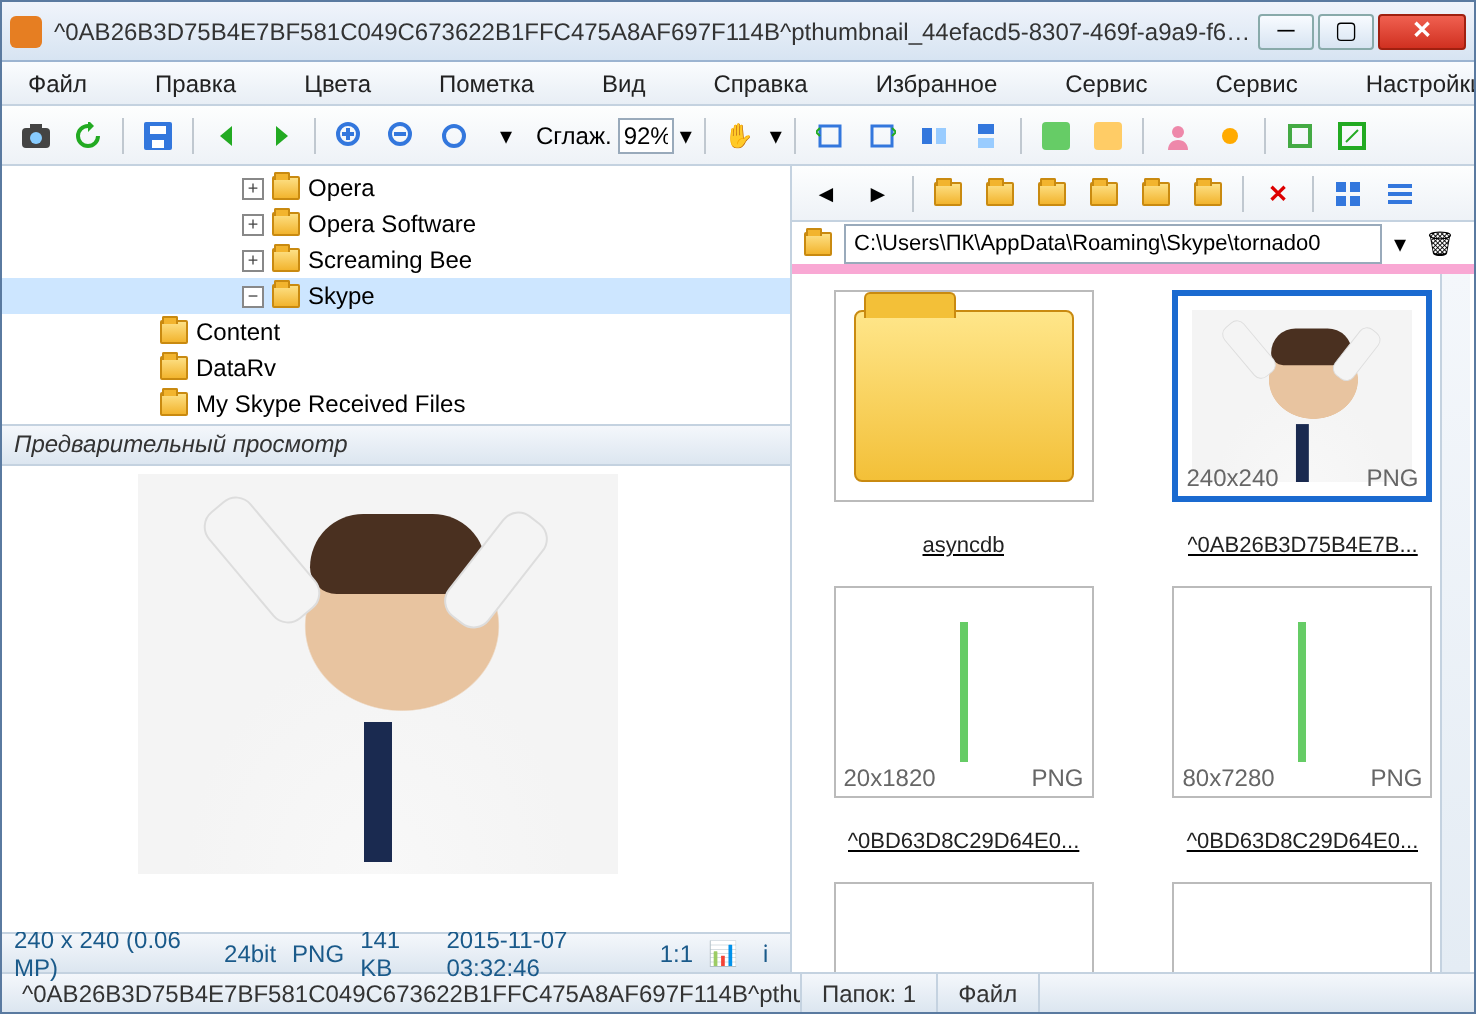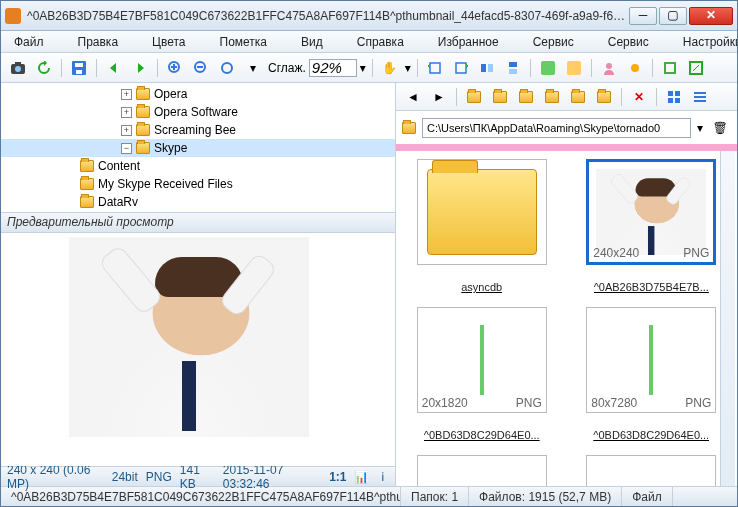--- a/index.html
+++ b/index.html
@@ -12,21 +12,21 @@
 .win-btns div { width: 28px; height: 18px; border: 1px solid #8aa; background: linear-gradient(#f8fbff,#d7e4f2); text-align: center; line-height: 14px; border-radius: 2px; }
 .win-btns .close { width: 44px; background: linear-gradient(#f06050,#d03020); border-color: #a02010; color: #fff; font-weight: bold; }
 
 .menubar { height: 22px; background: linear-gradient(#fafcfe,#e8eef5); border-bottom: 1px solid #c4d2e0; display: flex; align-items: center; padding: 0 6px; gap: 20px; }
 .menubar span { padding: 2px 7px; cursor: default; color: #222; }
 
 .toolbar { height: 30px; background: linear-gradient(#fdfefe,#eef2f7); border-bottom: 1px solid #c4d2e0; display: flex; align-items: center; padding: 2px 6px; gap: 4px; }
 .tb-btn { width: 22px; height: 22px; display: flex; align-items: center; justify-content: center; border: 1px solid transparent; border-radius: 2px; }
 .tb-sep { width: 1px; height: 18px; background: #c0c8d0; margin: 0 2px; }
 .zoom-box { display: flex; align-items: center; gap: 3px; }
-.zoom-box input { width: 48px; height: 18px; border: 1px solid #9ab; font-size: 15px; padding: 0 2px; font-style: italic; }
+.zoom-box input { width: 28px; height: 18px; border: 1px solid #9ab; font-size: 12px; padding: 0 2px; }
 
 .main { display: flex; height: 403px; }
 .left { width: 395px; display: flex; flex-direction: column; border-right: 1px solid #c4d2e0; }
 .tree { height: 130px; overflow: auto; border-bottom: 1px solid #c4d2e0; background: #fff; padding: 2px 0; }
 .tree-row { display: flex; align-items: center; height: 18px; padding-left: 120px; gap: 4px; white-space: nowrap; }
 .tree-row.sub { padding-left: 79px; }
 .tree-toggle { width: 11px; height: 11px; border: 1px solid #888; font-size: 9px; line-height: 9px; text-align: center; color: #444; background: #fff; }
 .folder-icon { width: 14px; height: 12px; background: linear-gradient(#fde085,#f2b42e); border: 1px solid #c98a10; border-radius: 1px; position: relative; }
 .folder-icon::before { content: ""; position: absolute; top: -3px; left: 0; width: 6px; height: 3px; background: #f2b42e; border: 1px solid #c98a10; border-bottom: none; border-radius: 1px 1px 0 0; }
 .tree-row.selected { background: #cde6ff; }
@@ -35,26 +35,26 @@
 .preview { flex: 1; background: #fff; display: flex; align-items: flex-start; justify-content: flex-start; overflow: hidden; position: relative; }
 .preview-img { width: 240px; height: 200px; margin: 4px 0 0 68px; background: #eee; position: relative; overflow: hidden; }
 .man { position: absolute; inset: 0; background: radial-gradient(80px 70px at 55% 38%, #e8c4a0 0%, #e8c4a0 60%, transparent 61%), radial-gradient(120px 140px at 50% 100%, #f8f8f8 0%, #f4f4f4 80%); }
 .man::after { content: ""; position: absolute; left: 50%; top: 62%; width: 14px; height: 70px; background: #1a2a50; transform: translateX(-50%); }
 .man .hair { position: absolute; left: 36%; top: 10%; width: 88px; height: 40px; background: #4a3020; border-radius: 40px 40px 20px 20px; }
 .man .arm { position: absolute; left: 20%; top: 4%; width: 28px; height: 70px; background: #f4f4f4; border: 1px solid #ddd; transform: rotate(-40deg); border-radius: 10px; }
 .man .arm2 { position: absolute; right: 20%; top: 8%; width: 26px; height: 64px; background: #f4f4f4; border: 1px solid #ddd; transform: rotate(38deg); border-radius: 10px; }
 
 .infobar { height: 20px; background: linear-gradient(#f4f7fb,#dce6f0); border-top: 1px solid #c4d2e0; display: flex; align-items: center; padding: 0 6px; gap: 8px; color: #1a5a8a; font-size: 11px; }
 .infobar .tag { color: #1a5a8a; }
-.infobar .ratio { font-weight: bold; }
+.infobar .ratio { font-weight: normal; }
 .mini-ic { width: 14px; height: 14px; display: inline-flex; align-items: center; justify-content: center; }
 
 .right { flex: 1; display: flex; flex-direction: column; }
 .rtool { height: 28px; background: linear-gradient(#fdfefe,#eef2f7); border-bottom: 1px solid #c4d2e0; display: flex; align-items: center; padding: 2px 6px; gap: 4px; }
-.pathrow { height: 40px; display: flex; align-items: center; padding: 2px 6px; gap: 6px; border-bottom: 7px solid #f9a8d4; }
+.pathrow { height: 26px; display: flex; align-items: center; padding: 2px 6px; gap: 6px; border-bottom: 5px solid #f9a8d4; }
 .pathrow input { flex: 1; height: 20px; border: 1px solid #9ab; padding: 0 4px; font-size: 11px; }
 .thumbs { flex: 1; overflow: auto; padding: 8px; display: grid; grid-template-columns: 1fr 1fr; gap: 14px 14px; align-content: start; position: relative; }
 .thumbs::after { content: ""; position: absolute; right: 2px; top: 0; bottom: 0; width: 14px; background: linear-gradient(#f4f7fb,#e4ecf4); border-left: 1px solid #c4d2e0; }
 .thumb { display: flex; flex-direction: column; align-items: center; gap: 16px; text-decoration: underline; }
 .thumb .frame { width: 130px; height: 106px; border: 1px solid #bbb; background: #fff; position: relative; display: flex; align-items: center; justify-content: center; }
 .thumb.sel .frame { border: 3px solid #1a6ad0; }
 .thumb .folderbig { width: 110px; height: 86px; background: linear-gradient(#ffe68a,#f3c038); border: 1px solid #c98a10; border-radius: 4px; position: relative; }
 .thumb .folderbig::before { content: ""; position: absolute; top: -10px; left: 4px; width: 44px; height: 12px; background: #f3c038; border: 1px solid #c98a10; border-bottom: none; border-radius: 3px 3px 0 0; }
 .thumb .meta { position: absolute; bottom: 2px; left: 4px; right: 4px; display: flex; justify-content: space-between; font-size: 10px; color: #666; }
 .thumb .name { font-size: 11px; color: #222; max-width: 130px; overflow: hidden; white-space: nowrap; text-overflow: ellipsis; text-align: center; }
@@ -239,25 +239,25 @@
           <span class="tree-toggle">−</span>
           <span class="folder-icon"></span>
           <span>Skype</span>
         </div>
       <div class="tree-row sub">
           <span class="folder-icon"></span>
           <span>Content</span>
         </div>
       <div class="tree-row sub">
           <span class="folder-icon"></span>
+          <span>DataRv</span>
+        </div>
+      <div class="tree-row sub">
+          <span class="folder-icon"></span>
           <span>My Skype Received Files</span>
-        </div>
-      <div class="tree-row sub">
-          <span class="folder-icon"></span>
-          <span>DataRv</span>
         </div>
       <div class="tree-row sub"></div>
     </div>
     <div class="preview-header">Предварительный просмотр</div>
     <div class="preview">
       <div class="preview-img">
         <div class="man">
             <div class="hair"></div>
             <div class="arm"></div>
             <div class="arm2"></div>
@@ -373,15 +373,14 @@
       <div class="thumb">
         <div class="frame"></div>
       </div>
     </div>
   </div>
 </div>
 
 <div class="status">
   <div class="cell path">^0AB26B3D75B4E7BF581C049C673622B1FFC475A8AF697F114B^pthumbnail...</div>
   <div class="cell">Папок: 1</div>
-  <div class="cell">Файлов: 1915 (52,7 MB)</div>
   <div class="cell">Файл</div>
 </div>
 
 </body></html>

